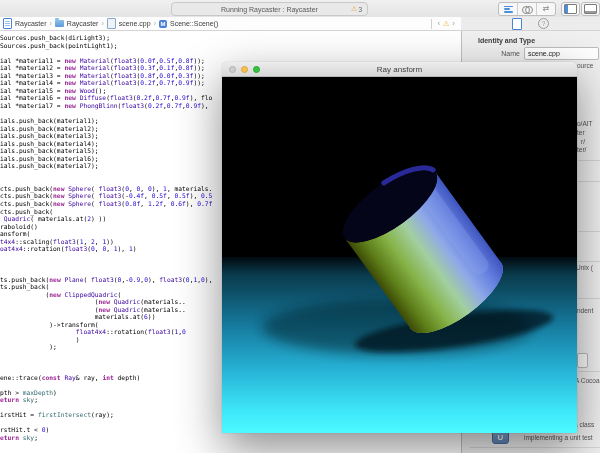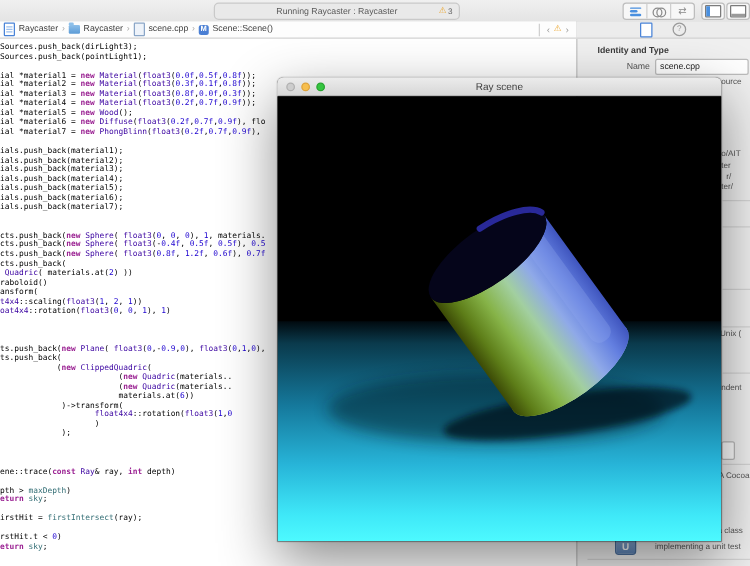--- a/index.html
+++ b/index.html
@@ -211,21 +211,21 @@
   <div class="lib-icon">U</div>
   <div class="lib-desc">implementing a unit test</div>
 
   <div class="raywin">
     <div class="titlebar">
       <span class="tl">
         <span class="c"></span>
         <span class="m2"></span>
         <span class="z"></span>
       </span>
-      <span class="wt">Ray scene</span>
+      <span class="wt">Ray ansform</span>
     </div>
     <div class="render">
       <div class="sky"></div>
       <div class="floor"></div>
       <svg width="355" height="356" viewBox="0 0 355 356">
         <defs>
           <linearGradient id="bodyGrad" gradientUnits="userSpaceOnUse" x1="-56" y1="0" x2="56" y2="0">
             <stop offset="0" stop-color="#3c4a06"></stop>
             <stop offset="0.12" stop-color="#5d7d18"></stop>
             <stop offset="0.30" stop-color="#86b348"></stop>

